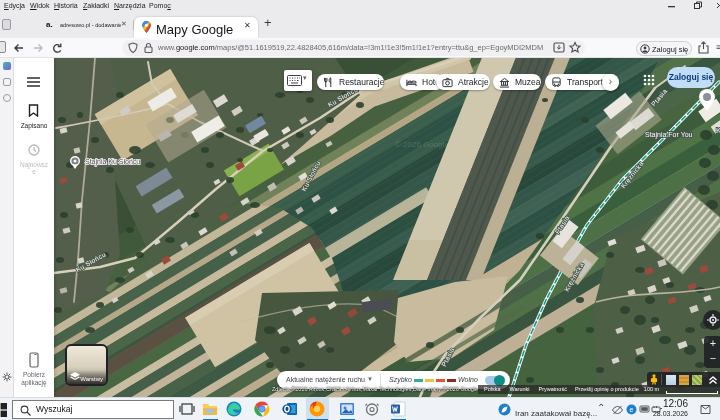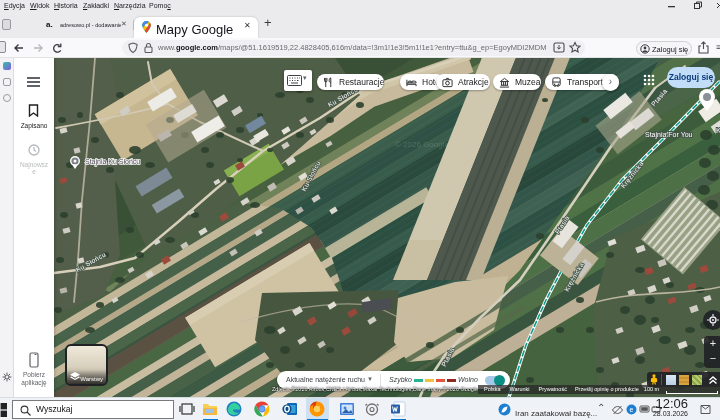--- a/index.html
+++ b/index.html
@@ -98,21 +98,21 @@
     <path d="M10 7 H2 M5.5 3.5 L2 7 l3.5 3.5" stroke="#3a3940" stroke-width="1.4" fill="none"></path>
     <path d="M21 7 h8 M25.5 3.5 L29 7 l-3.5 3.5" stroke="#b8b8bd" stroke-width="1.4" fill="none"></path>
     <path d="M46.5 4.2 a3.8 3.8 0 1 0 1.2 5.2 M47.8 2.5 v3 h-3" stroke="#3a3940" stroke-width="1.3" fill="none"></path>
   </svg>
   <div id="urlbar"></div>
   <svg class="abs" style="left:128px;top:4px" width="28" height="12" viewBox="0 0 28 12">
     <path d="M5 1 l4 1.5 c0 4 -1.5 6.5 -4 8 c-2.5 -1.5 -4 -4 -4 -8 z" fill="none" stroke="#5b5b60" stroke-width="1.1"></path>
     <rect x="17" y="5" width="7" height="5.5" rx="1" fill="none" stroke="#5b5b60" stroke-width="1.1"></rect>
     <path d="M18.5 5 v-1.5 a2 2 0 0 1 4 0 v1.5" fill="none" stroke="#5b5b60" stroke-width="1.1"></path>
   </svg>
-  <div class="abs" style="left:158px;top:5px;font-size:7.5px;color:#69696e;white-space:nowrap;width:390px;overflow:hidden;">www.<span style="color:#15141a;font-weight:bold;">google.com</span>/maps/@51.1619519,22.4828405,616m/data=!3m1!1e3!5m1!1e1?entry=ttu&amp;g_ep=EgoyMDI2MDM</div>
+  <div class="abs" style="left:158px;top:5px;font-size:7.5px;color:#69696e;white-space:nowrap;width:390px;overflow:hidden;">www.<span style="color:#15141a;font-weight:normal;">google.com</span>/maps/@51.1619519,22.4828405,616m/data=!3m1!1e3!5m1!1e1?entry=ttu&amp;g_ep=EgoyMDI2MDM</div>
   <svg class="abs" style="left:553px;top:3px" width="28" height="13" viewBox="0 0 28 13">
     <rect x="1" y="2" width="10" height="9" rx="1.5" fill="none" stroke="#4a4a50" stroke-width="1.1"></rect>
     <path d="M6 4 v4 M4.2 6.4 L6 8.2 7.8 6.4" stroke="#4a4a50" stroke-width="1" fill="none"></path>
     <path d="M22 1.5 l1.5 3.2 3.5 .4 -2.6 2.4 .7 3.5 -3.1 -1.8 -3.1 1.8 .7 -3.5 -2.6 -2.4 3.5 -.4 z" fill="none" stroke="#4a4a50" stroke-width="1.1"></path>
   </svg>
   <div class="abs" style="left:636px;top:3px;width:56px;height:15px;border:1px solid #cfcfd4;border-radius:8px;background:#f5f5f7;">
     <svg style="position:absolute;left:3px;top:2px" width="10" height="10" viewBox="0 0 10 10">
       <circle cx="5" cy="5" r="4.2" fill="none" stroke="#3a3940" stroke-width="1"></circle>
       <circle cx="5" cy="4" r="1.4" fill="#3a3940"></circle>
       <path d="M2.2 8.2 a3 3 0 0 1 5.6 0" fill="#3a3940"></path>
@@ -765,21 +765,21 @@
       </svg>
   <svg class="tico" style="left:639px;top:7px;width:11px;height:9px" viewBox="0 0 11 9">
         <rect x="1" y="1" width="9" height="6" rx="1" fill="none" stroke="#555" stroke-width="1"></rect>
         <rect x="2.2" y="2.2" width="6.6" height="3.6" fill="#555"></rect>
       </svg>
   <svg class="tico" style="left:651px;top:7px;width:12px;height:9px" viewBox="0 0 12 9">
         <rect x="1" y="2" width="8" height="5" rx="1" fill="none" stroke="#555" stroke-width="1"></rect>
         <path d="M9 3.5 h2 M3 1 v2 M5.5 1 v2" stroke="#555" stroke-width="1"></path>
       </svg>
   <div id="clockbox">
-        <div style="font-size:13px">12:06</div>
+        <div style="font-size:10px">12:06</div>
         <div>28.03.2026</div>
       </div>
   <svg class="tico" style="left:700px;top:6px;width:11px;height:11px" viewBox="0 0 11 11">
         <path d="M1 1.5 h9 v8 h-9 z M1 1.5 L5.5 5 10 1.5" fill="none" stroke="#555" stroke-width="1"></path>
       </svg>
 </div>
 
 </div>
 
 </body></html>

